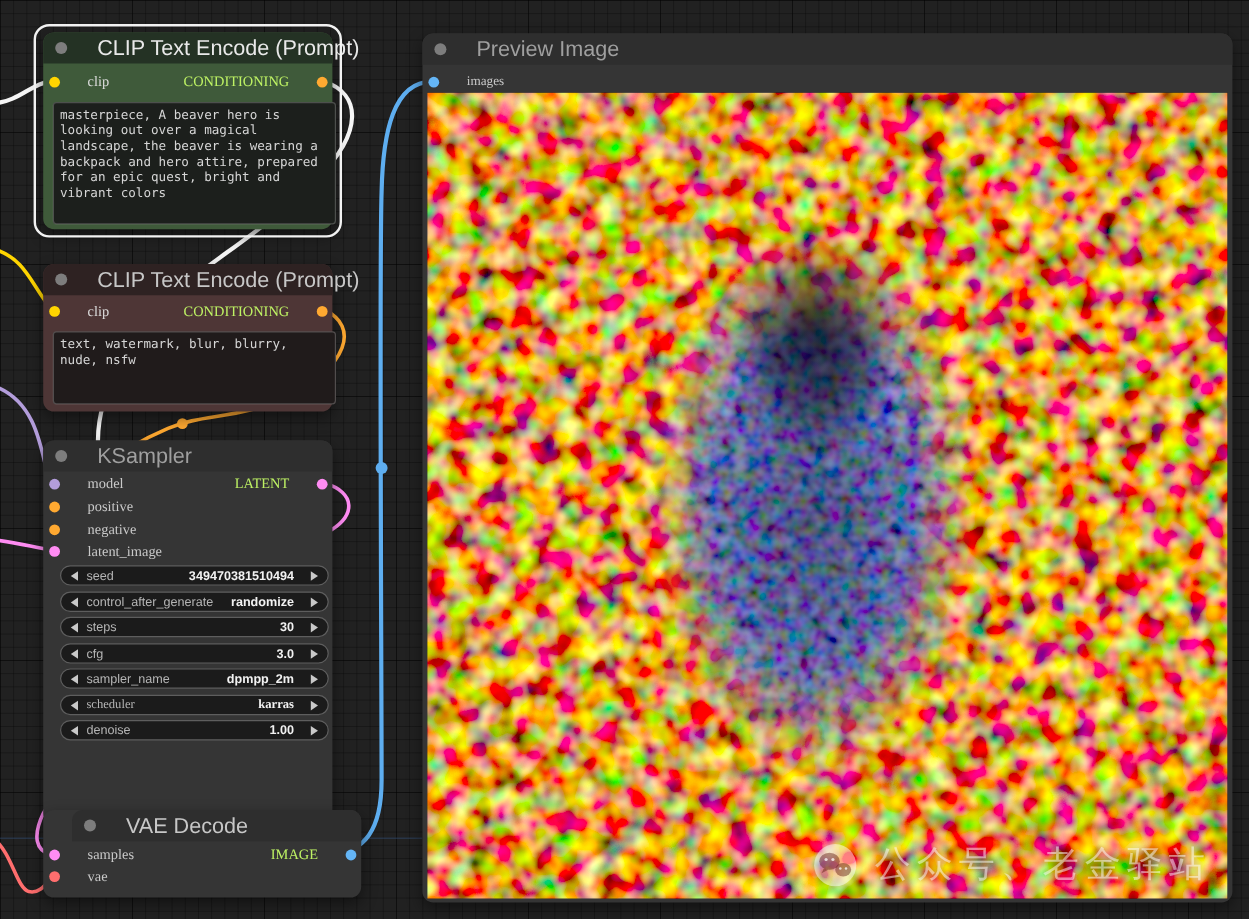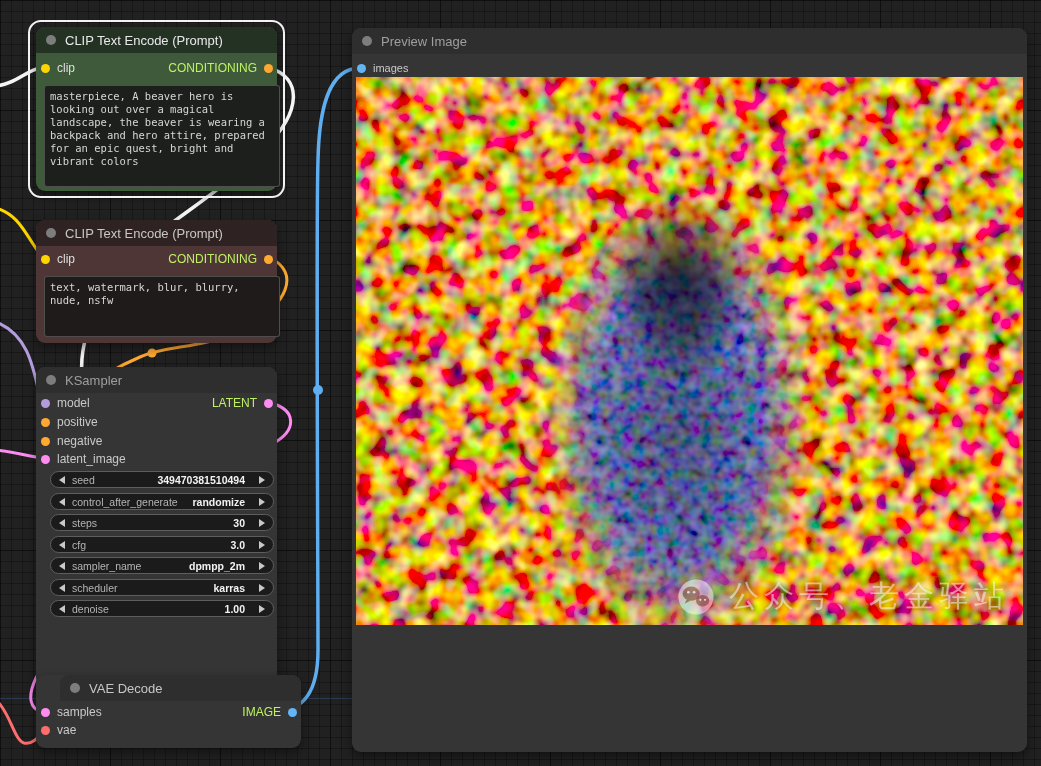--- a/index.html
+++ b/index.html
@@ -14,30 +14,30 @@
     background-size:11px 11px,11px 11px,110px 110px,110px 110px;
     font-family:"Liberation Sans",sans-serif;
     -webkit-font-smoothing:antialiased;
   }
   .wires{position:absolute;left:0;top:0;z-index:1;pointer-events:none;}
   .guide-line{position:absolute;left:0;top:698px;width:352px;height:1px;background:#33507a;opacity:.55;z-index:1;}
 
   .node{position:absolute;z-index:2;border-radius:9px;box-shadow:0 5px 12px rgba(0,0,0,.45);}
   .node .header{height:26px;border-radius:9px 9px 0 0;display:flex;align-items:center;gap:9px;padding:0 10px;}
   .cdot{width:10px;height:10px;border-radius:50%;background:#7d7d7d;flex:0 0 auto;}
-  .title{font-size:13px;white-space:nowrap;}
+  .title{font-size:18px;white-space:nowrap;margin-left:16px;}
   .t-light{color:#e9e9e9;}
   .t-mid{color:#c7c7c7;}
   .t-gray{color:#9f9f9f;}
 
   .n-green{background:#3f5a3a;}  .n-green .header{background:#243224;}
   .n-red{background:#4e3636;}    .n-red .header{background:#2e2222;}
   .n-gray{background:#353535;}   .n-gray .header{background:#2e2e2e;}
 
-  .row{position:absolute;height:18px;display:flex;align-items:center;gap:7px;font-size:12px;}
+  .row{position:absolute;height:18px;display:flex;align-items:center;gap:23px;font-size:12px;font-family:Liberation Serif, serif;}
   .row.in{left:5px;}
   .row.out{right:4px;flex-direction:row;}
   .dot{width:9px;height:9px;border-radius:50%;flex:0 0 auto;}
   .c-clip{background:#ffd500;} .c-cond{background:#ffa931;} .c-model{background:#b39ddb;}
   .c-latent{background:#ff8cf3;} .c-vae{background:#ff6e6e;} .c-image{background:#64b5f6;}
   .plabel{color:#dedede;}
   .plabel.dim{color:#c9c9c9;}
   .olabel{color:#bef264;}
 
   .prompt{position:absolute;left:8px;width:224px;background:#1c1f1c;color:#d6d6d6;
@@ -48,21 +48,21 @@
   .widget{position:absolute;left:14px;width:206px;height:15px;background:#1b1b1b;border:1px solid #5e5e5e;
     border-radius:9px;display:flex;align-items:center;padding:0 8px;font-size:10.5px;}
   .widget .wlabel{color:#b5b5b5;margin-left:7px;white-space:nowrap;}
   .widget .wvalue{color:#f2f2f2;font-weight:bold;margin-left:auto;margin-right:14px;white-space:nowrap;}
   .arr{width:0;height:0;border-top:4px solid transparent;border-bottom:4px solid transparent;flex:0 0 auto;}
   .arr.left{border-right:6px solid #c9c9c9;}
   .arr.right{border-left:6px solid #c9c9c9;margin-left:0;}
 
   .sel-outline{position:absolute;z-index:3;border:2px solid #f2f2f2;border-radius:13px;pointer-events:none;}
 
-  .preview-img{position:absolute;left:4px;top:49px;width:667px;height:548px;overflow:hidden;background:#0f172a;}
+  .preview-img{position:absolute;left:4px;top:49px;width:667px;height:672px;overflow:hidden;background:#0f172a;}
   .watermark{position:absolute;right:14px;bottom:8px;display:flex;align-items:center;gap:14px;
     color:rgba(255,255,255,.5);font-size:30px;letter-spacing:5px;white-space:nowrap;
     text-shadow:0 0 6px rgba(120,20,10,.6);}
 </style>
 </head>
 <body>
 
 <div class="canvas">
 
   <div class="guide-line"></div>
@@ -174,21 +174,21 @@
       <span class="wlabel">cfg</span>
       <span class="wvalue">3.0</span>
       <span class="arr right"></span>
     </div>
     <div class="widget" style="top:190px;">
       <span class="arr left"></span>
       <span class="wlabel">sampler_name</span>
       <span class="wvalue">dpmpp_2m</span>
       <span class="arr right"></span>
     </div>
-    <div class="widget" style="top:212px;">
+    <div class="widget" style="top:212px;font-family:Liberation Serif, serif;">
       <span class="arr left"></span>
       <span class="wlabel">scheduler</span>
       <span class="wvalue">karras</span>
       <span class="arr right"></span>
     </div>
     <div class="widget" style="top:233px;">
       <span class="arr left"></span>
       <span class="wlabel">denoise</span>
       <span class="wvalue">1.00</span>
       <span class="arr right"></span>

